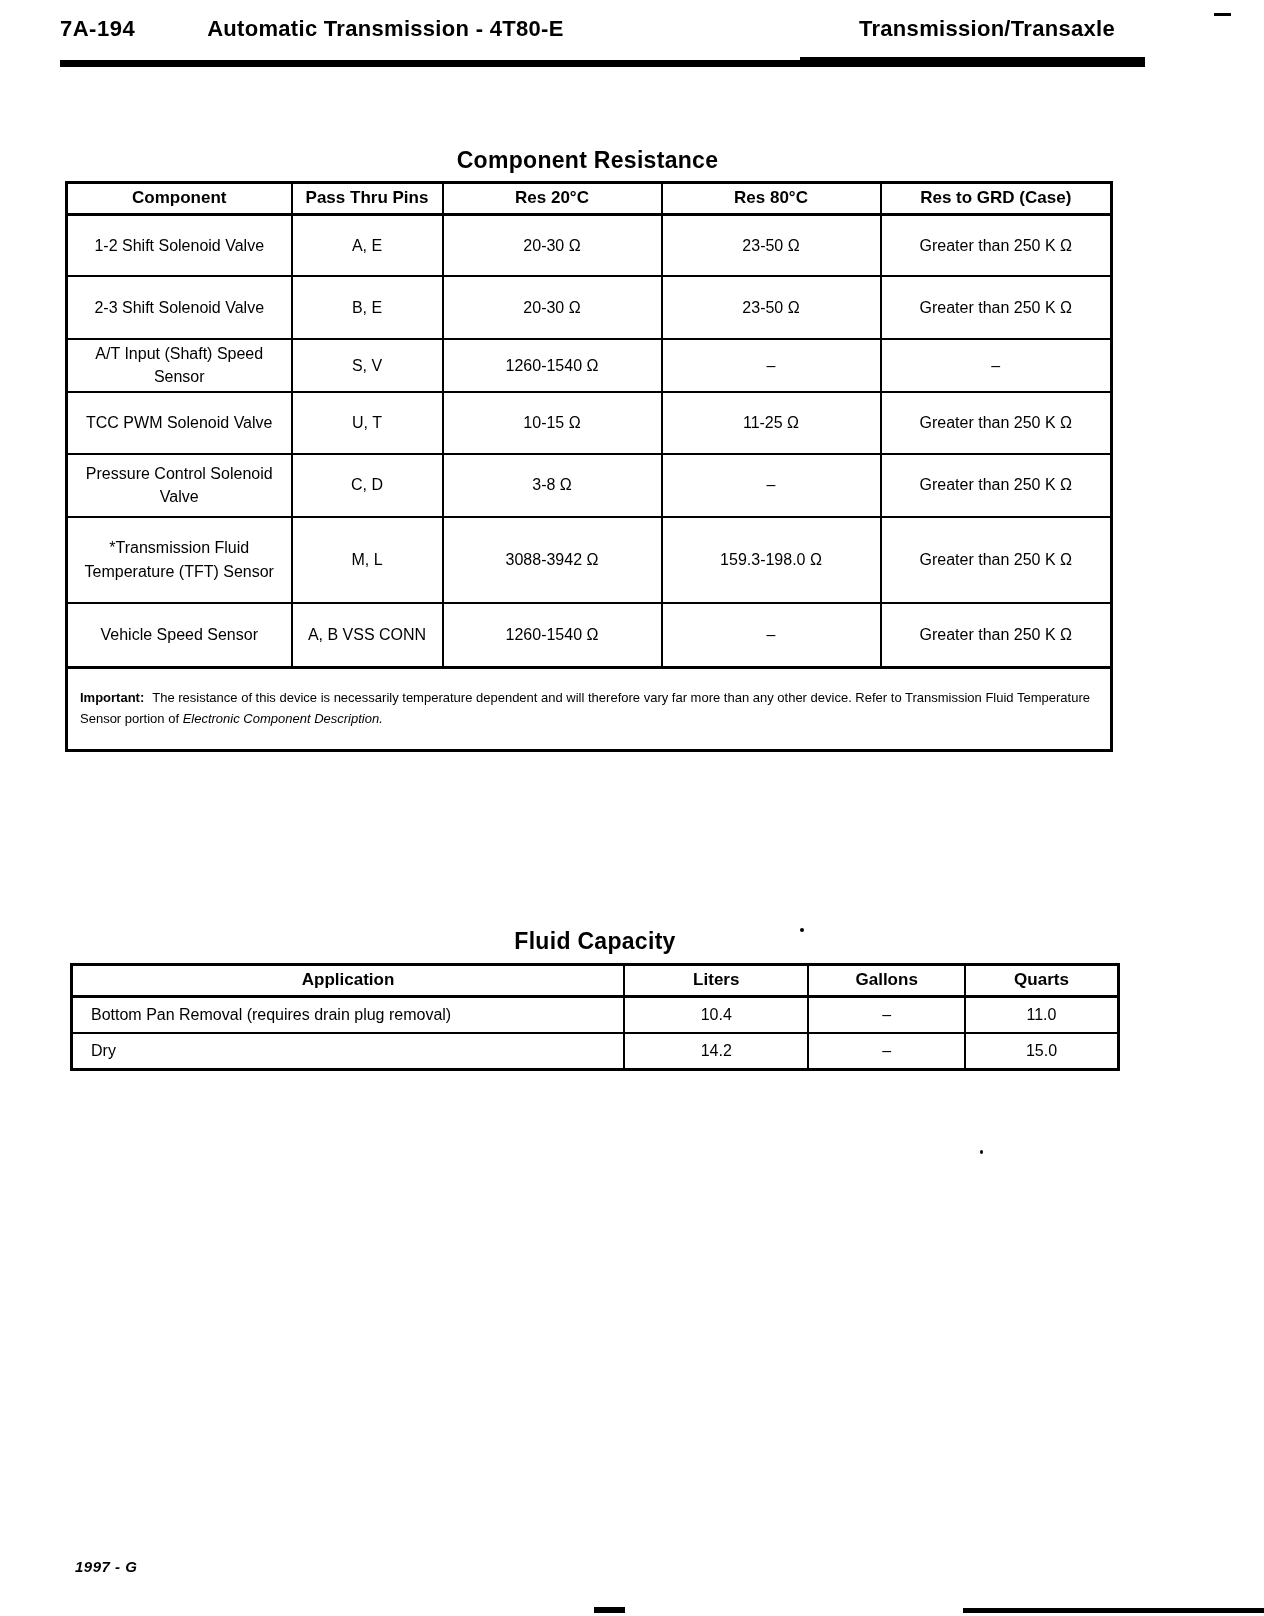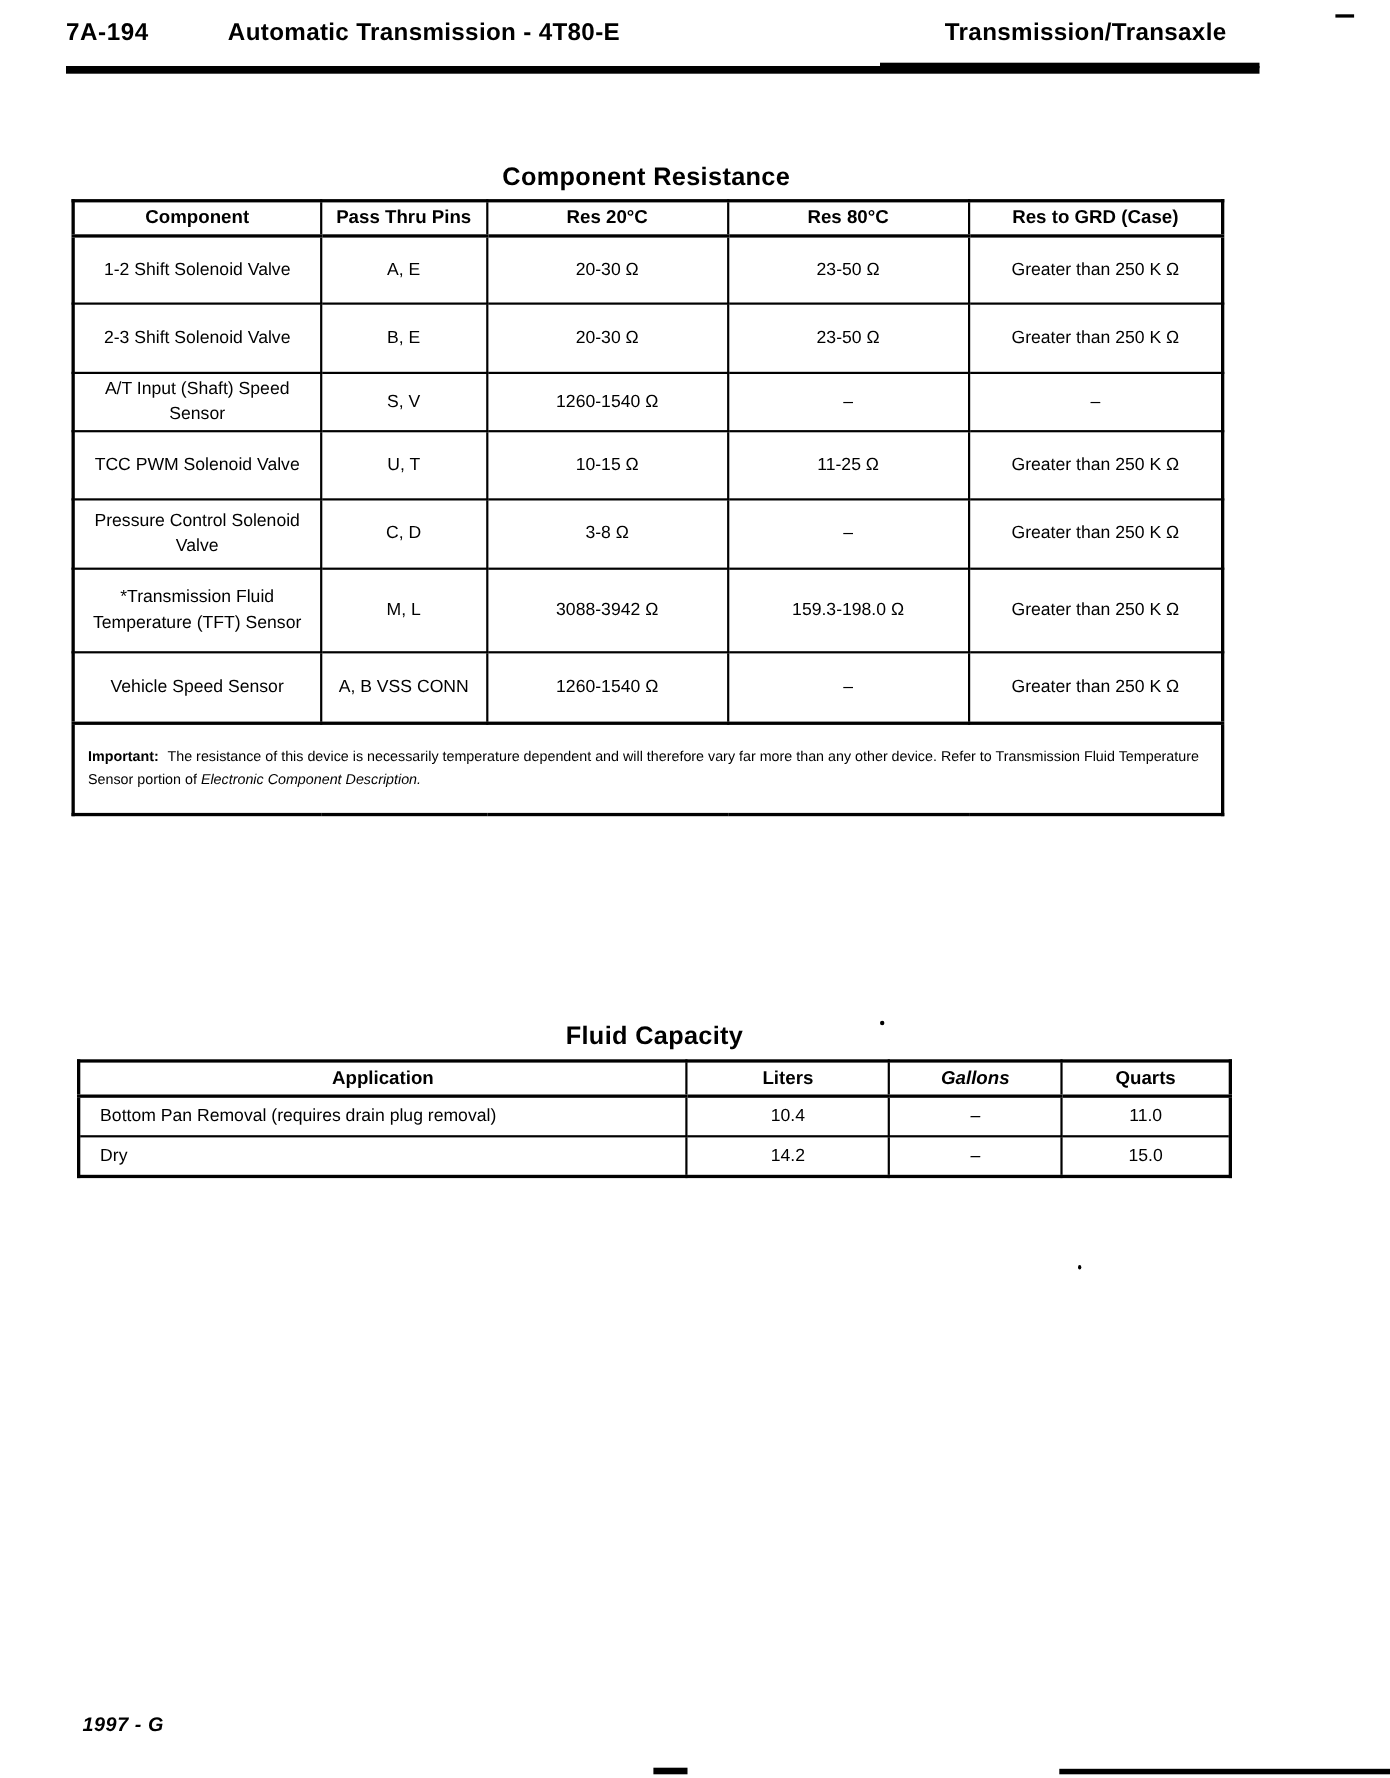--- a/index.html
+++ b/index.html
@@ -37,26 +37,26 @@
   .tbl-cr .c2 { width: 219px; }
   .tbl-cr .c3 { width: 219px; }
   .tbl-cr .c4 { width: 231px; }
   .note-cell { text-align: left; padding: 8px 12px; font-size: 13px; line-height: 1.6; border-top: 3px solid #000; }
   .note-label { font-weight: 700; margin-right: 8px; }
   .italic { font-style: italic; }
 
   .tbl-fc { top: 963px; left: 70px; width: 1050px; }
   .tbl-fc .c0 { width: 540px; }
   .tbl-fc .c1 { width: 180px; }
-  .tbl-fc .c2 { width: 153px; font-style: italic; }
+  .tbl-fc .c2 { width: 153px; }
   .tbl-fc .c3 { width: 150px; }
   .tbl-fc td.app { text-align: left; padding-left: 18px; }
 
   
-  .page-footer { position: absolute; top: 1558px; left: 75px; font-size: 18px; font-style: italic; font-weight: 700; letter-spacing: .5px; }
+  .page-footer { position: absolute; top: 1558px; left: 75px; font-size: 15px; font-style: italic; font-weight: 700; letter-spacing: .5px; }
 
   
   .artifact { position: absolute; background: #000; }
   .a-top-dash { top: 13px; left: 1214px; width: 17px; height: 3px; }
   .a-dot1 { top: 928px; left: 800px; width: 4px; height: 4px; border-radius: 50%; }
   .a-dot2 { top: 1150px; left: 980px; width: 3px; height: 4px; border-radius: 50%; }
   .a-bottom-dash { top: 1607px; left: 594px; width: 31px; height: 6px; }
   .a-bottom-line { top: 1608px; left: 963px; width: 301px; height: 5px; }
 </style>
 </head>
@@ -113,21 +113,21 @@
       <td class="c3">11-25 Ω</td>
       <td class="c4">Greater than 250 K Ω</td>
     </tr>
     <tr style="height:63px">
       <td class="c0">Pressure Control Solenoid Valve</td>
       <td class="c1">C, D</td>
       <td class="c2">3-8 Ω</td>
       <td class="c3">–</td>
       <td class="c4">Greater than 250 K Ω</td>
     </tr>
-    <tr style="height:76px">
+    <tr style="height:86px">
       <td class="c0">*Transmission Fluid Temperature (TFT) Sensor</td>
       <td class="c1">M, L</td>
       <td class="c2">3088-3942 Ω</td>
       <td class="c3">159.3-198.0 Ω</td>
       <td class="c4">Greater than 250 K Ω</td>
     </tr>
     <tr style="height:65px">
       <td class="c0">Vehicle Speed Sensor</td>
       <td class="c1">A, B VSS CONN</td>
       <td class="c2">1260-1540 Ω</td>

